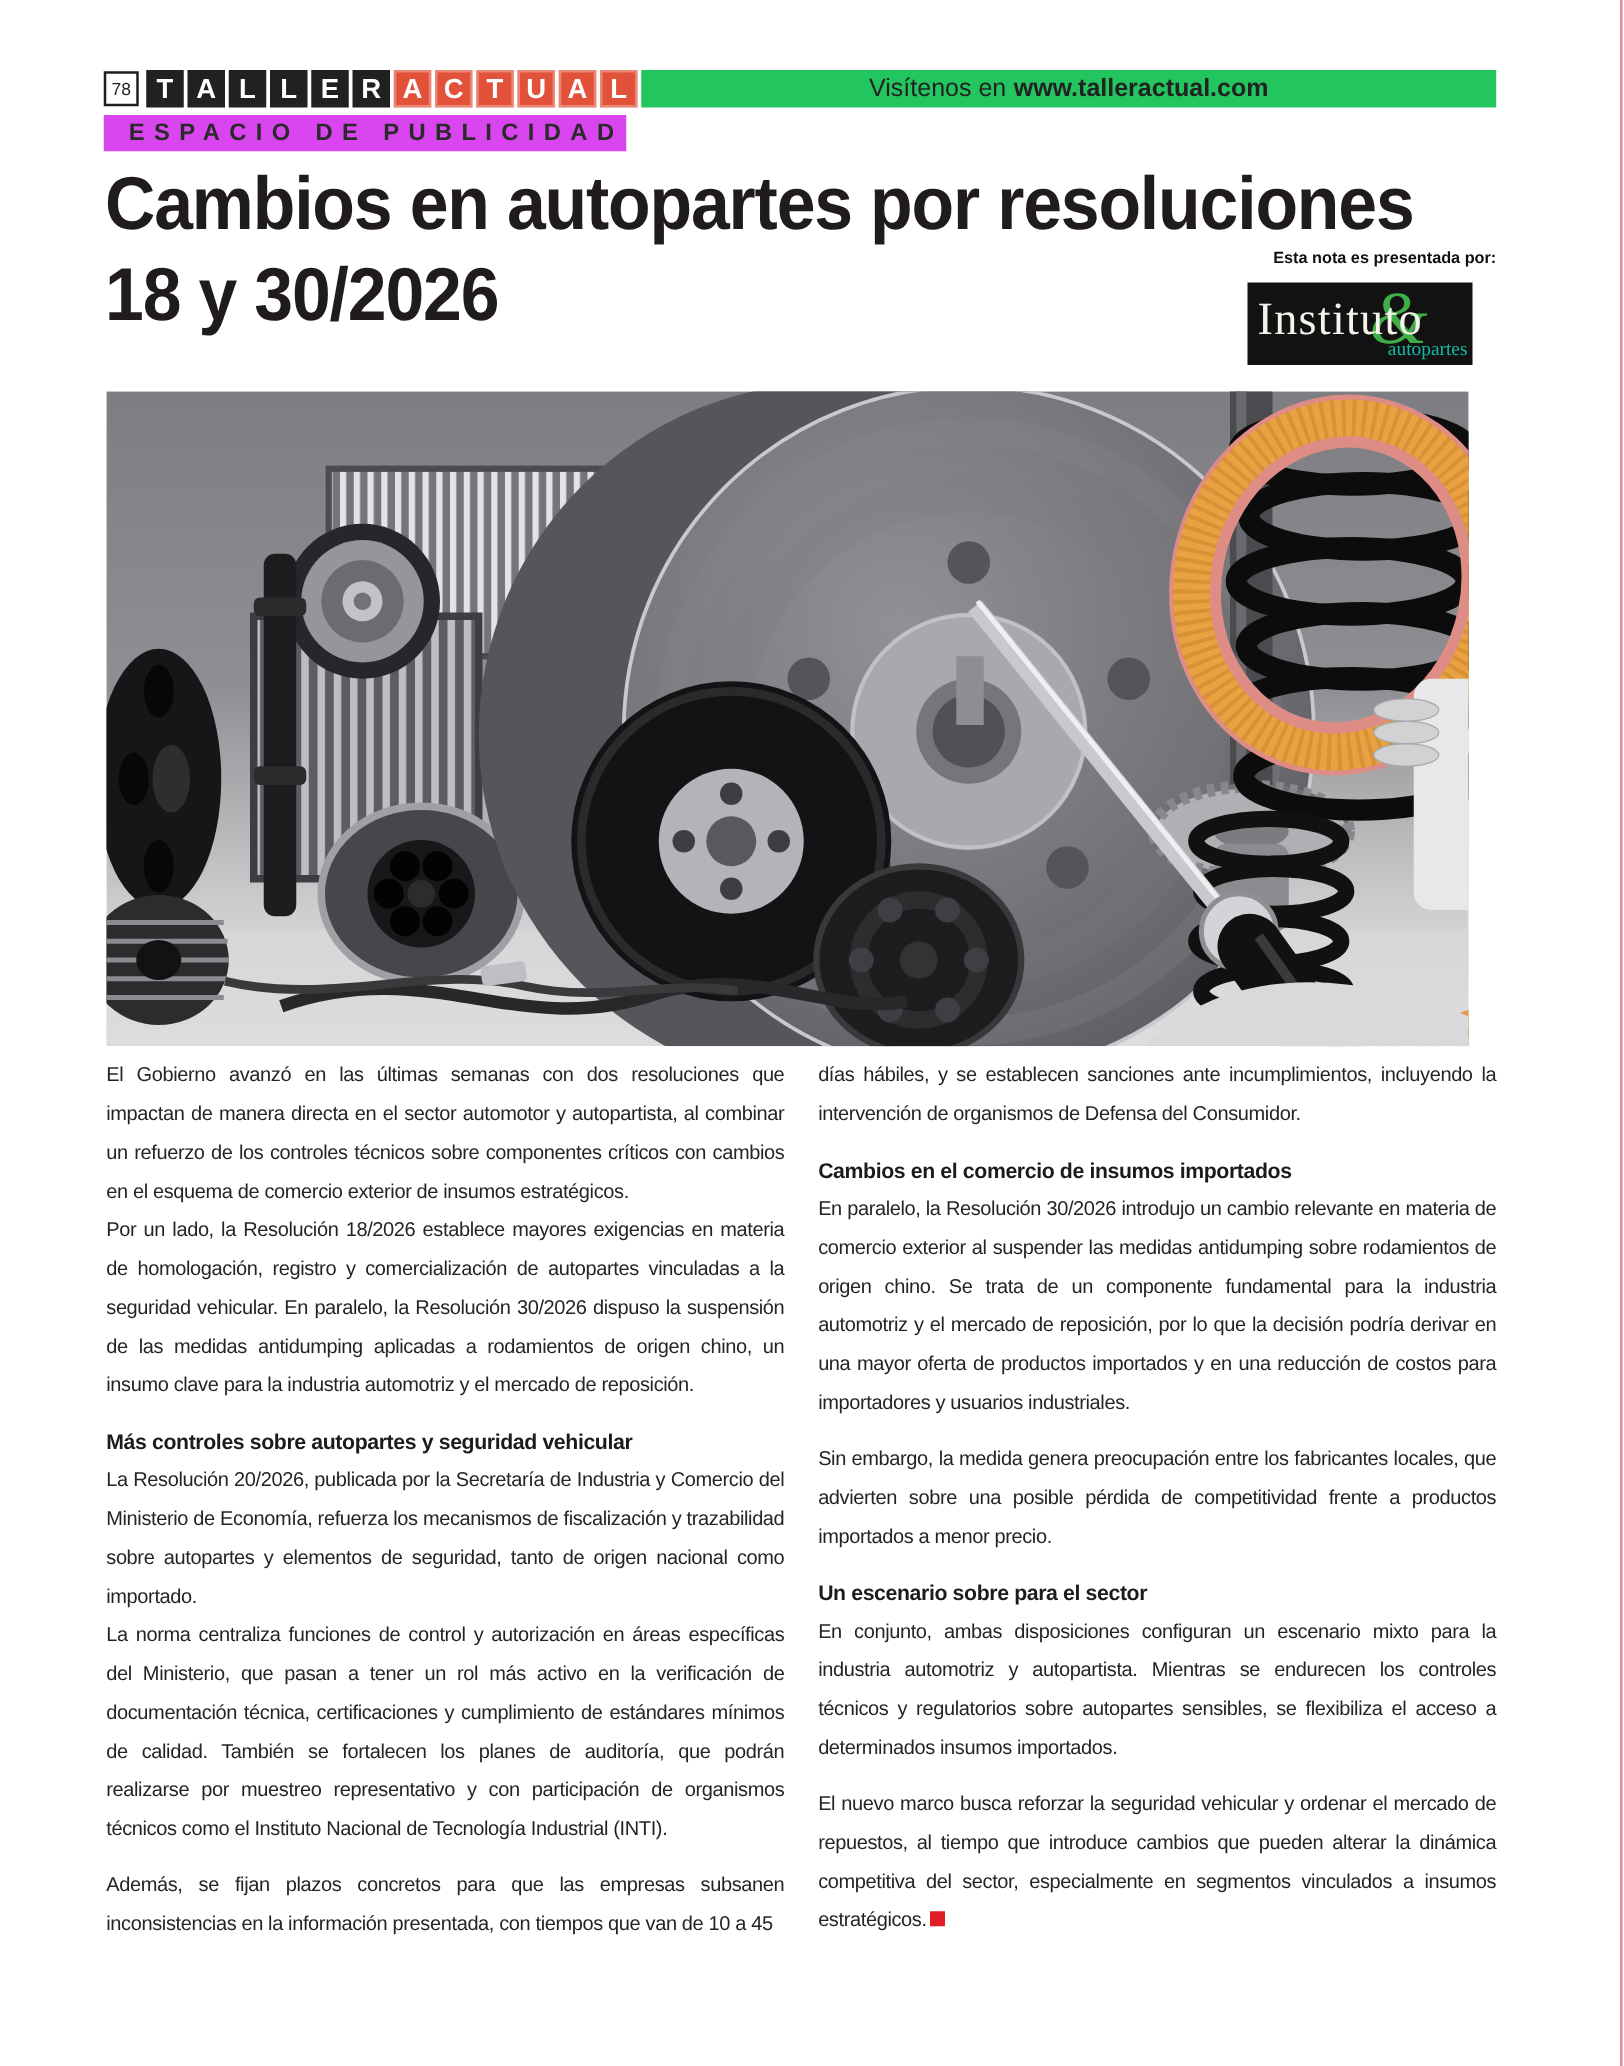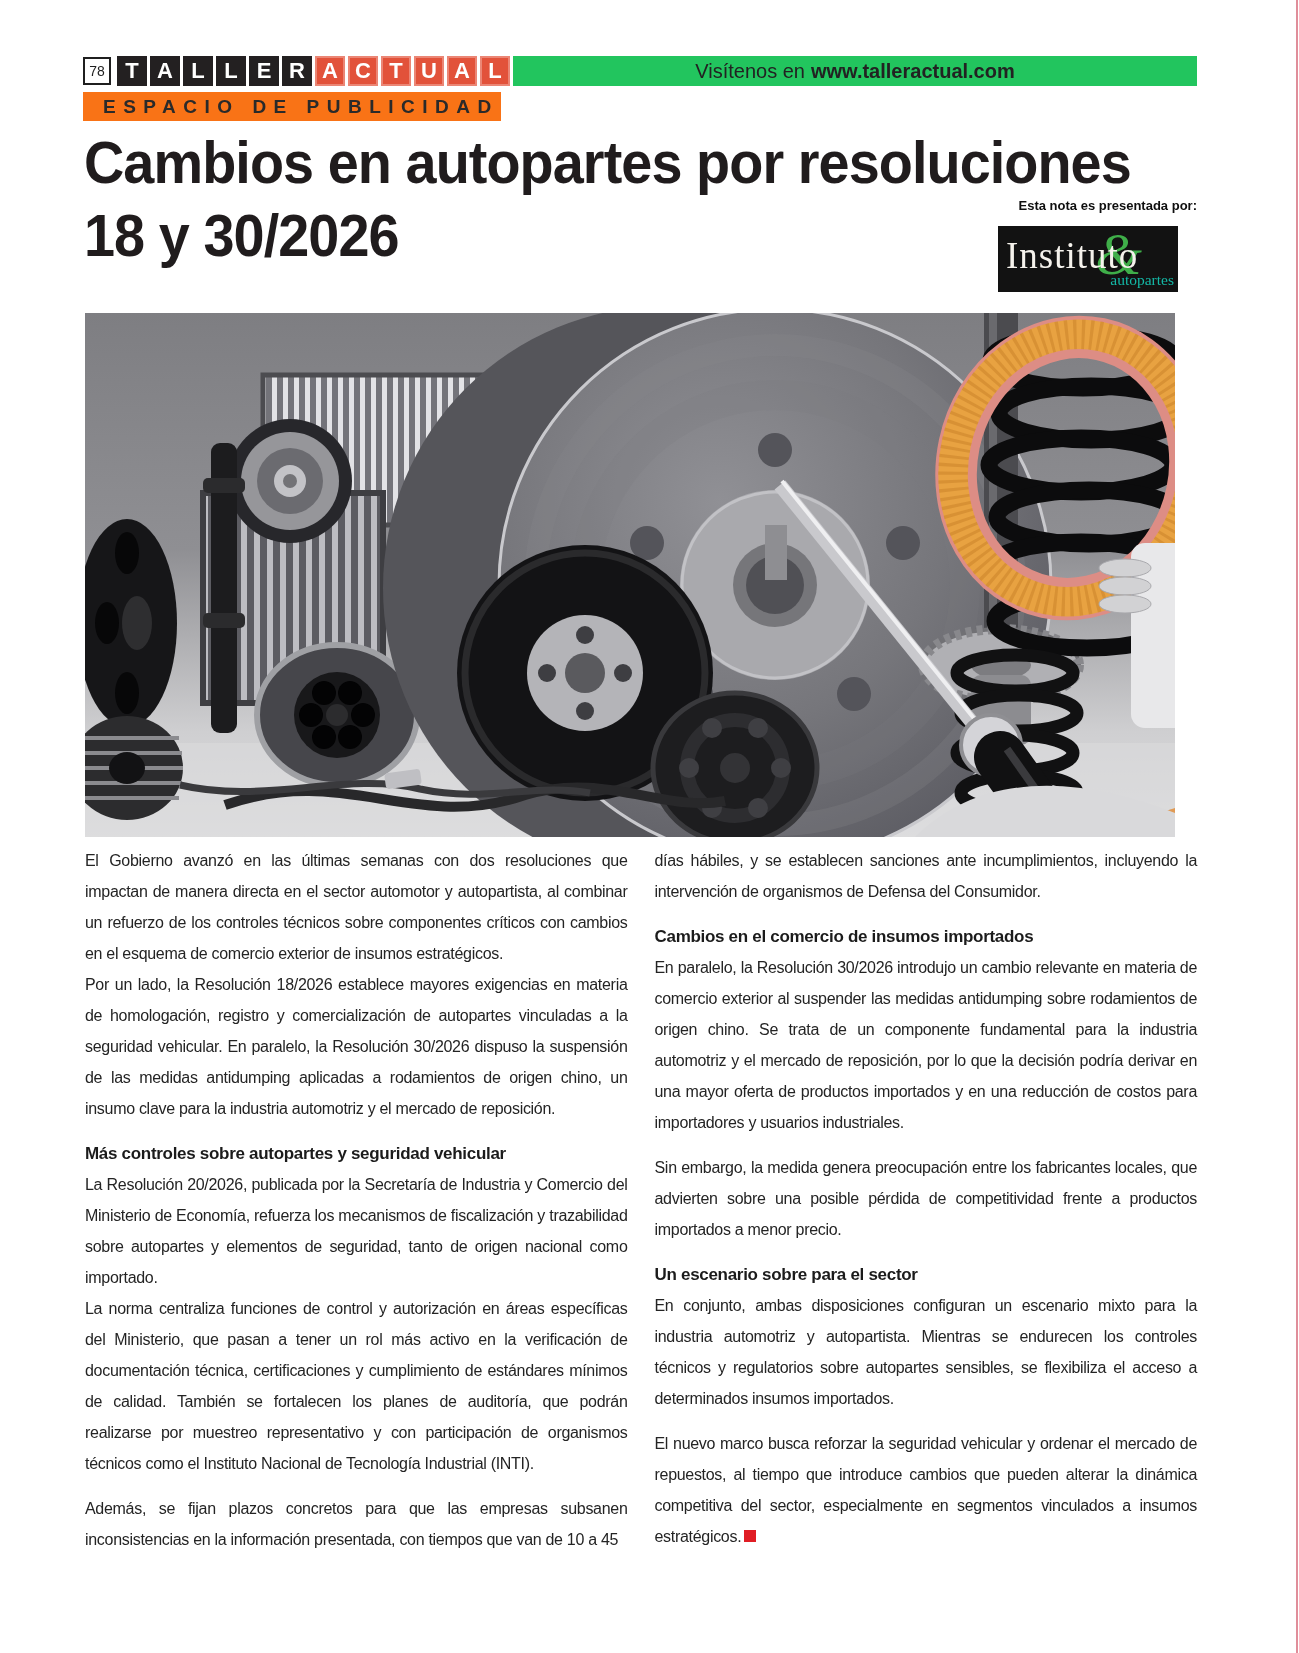--- a/index.html
+++ b/index.html
@@ -12,21 +12,21 @@
   .pagenum{width:24px;height:24px;border:2px solid #1f1f1f;background:#fff;color:#1f1f1f;
            font-size:14px;display:flex;align-items:center;justify-content:center;margin-right:3px;}
   .tile{width:30px;height:30px;margin-left:3px;display:flex;align-items:center;justify-content:center;
         color:#fff;font-weight:bold;font-size:22px;line-height:1;}
   .tile.dark{background:#232021;}
   .tile.red{background:#e2523a;box-shadow:inset 0 0 0 2px rgba(255,255,255,.3);}
   .visit-strip{position:absolute;left:513px;top:56px;width:684px;height:30px;background:#22c55e;
                display:flex;align-items:center;justify-content:center;font-size:20px;color:#222;}
   .visit-strip .pre{margin-right:6px;}
   .visit-strip .url{font-weight:bold;}
-  .ad-banner{position:absolute;left:83px;top:92px;width:418px;height:29px;background:#f97316;
+  .ad-banner{position:absolute;left:83px;top:92px;width:418px;height:29px;background:#d946ef;
              display:flex;align-items:center;font-weight:bold;font-size:19px;letter-spacing:7.5px;
              color:#2a2a2a;padding-left:20px;box-sizing:border-box;}
 
   
   .title{position:absolute;left:84px;top:126px;font-weight:bold;color:#201c1d;}
   .title .line{font-size:60px;line-height:73px;letter-spacing:-1px;white-space:nowrap;
                transform:scaleX(.93);transform-origin:left center;}
   .presenter-label{position:absolute;top:198px;right:102px;font-size:13px;font-weight:bold;color:#0f0f0f;}
   .logo{position:absolute;left:998px;top:226px;width:180px;height:66px;background:#121212;
         font-family:"Liberation Serif",serif;overflow:hidden;}

